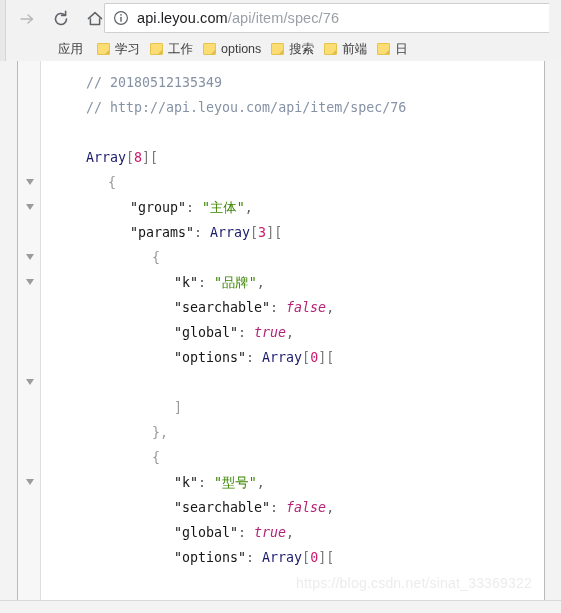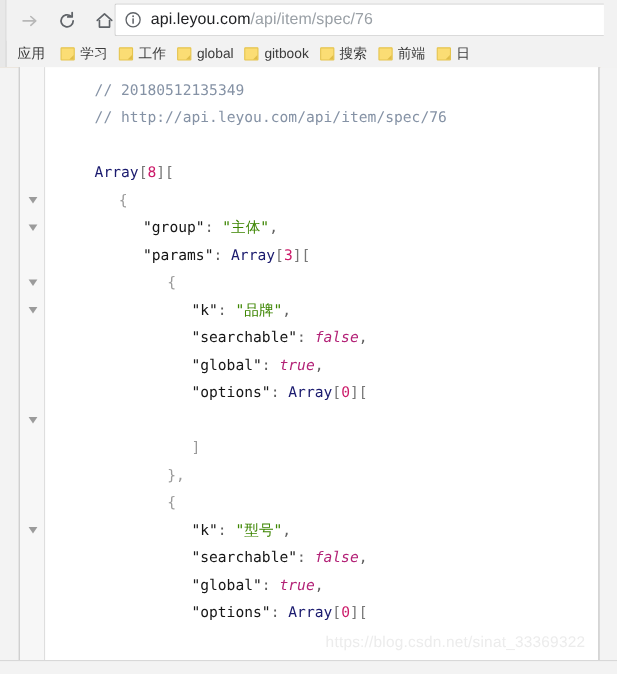--- a/index.html
+++ b/index.html
@@ -96,21 +96,21 @@
     background: #fbdd74;
     border: 1px solid #e5c44e;
     border-radius: 1px;
   }
   .folder-icon .fold {
     position: absolute; right: 1px; bottom: 1px;
     width: 0; height: 0;
     border-left: 4px solid transparent;
     border-bottom: 4px solid #e0bd49;
   }
-  .bm-apps { margin-right: 6px; padding-left: 2px; }
+  .bm-apps { margin-right: 6px; padding-left: 2px; margin-left: 42px; }
 
   
   .viewport {
     position: absolute; left: 0; top: 61px;
     width: 561px; height: 552px;
     background: #f3f3f3;
     overflow: hidden;
   }
   .page-frame {
     position: absolute; left: 17px; top: 0px;
@@ -244,28 +244,21 @@
             <span class="body"></span>
             <span class="fold"></span>
           </span>
           <span class="bm-label">工作</span>
         </div>
         <div class="bm">
           <span class="folder-icon">
             <span class="body"></span>
             <span class="fold"></span>
           </span>
-          <span class="bm-label">global</span>
-        </div>
-        <div class="bm">
-          <span class="folder-icon">
-            <span class="body"></span>
-            <span class="fold"></span>
-          </span>
-          <span class="bm-label">gitbook</span>
+          <span class="bm-label">options</span>
         </div>
         <div class="bm">
           <span class="folder-icon">
             <span class="body"></span>
             <span class="fold"></span>
           </span>
           <span class="bm-label">搜索</span>
         </div>
         <div class="bm">
           <span class="folder-icon">

